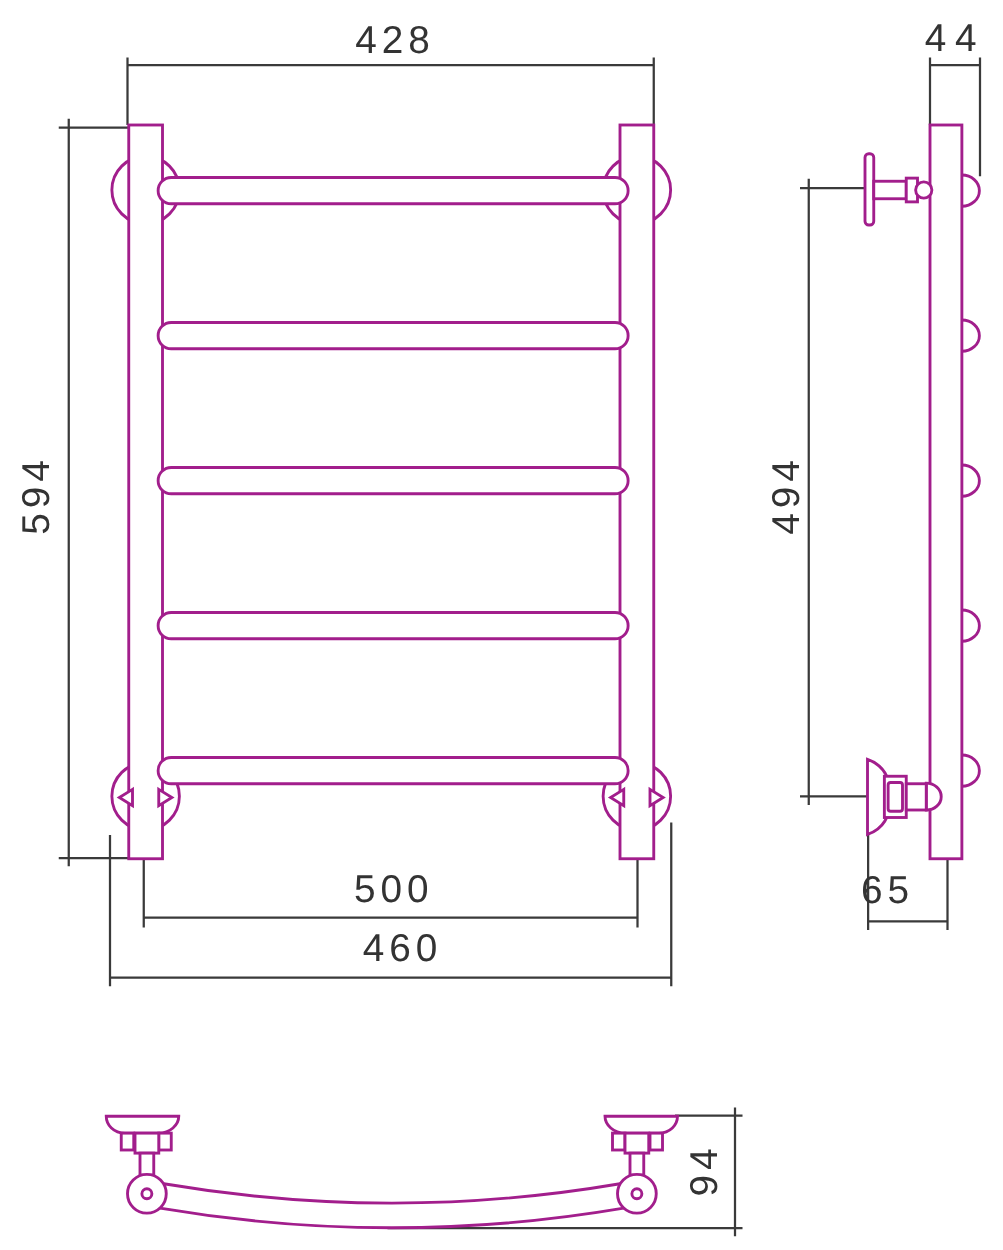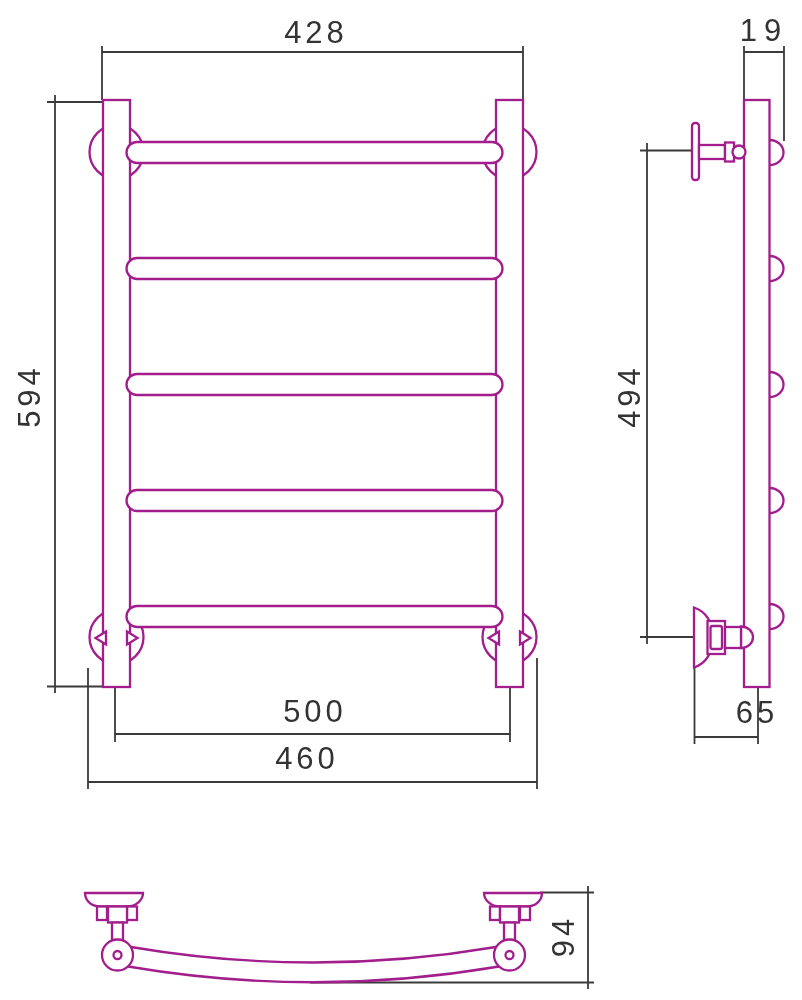--- a/index.html
+++ b/index.html
@@ -147,27 +147,27 @@
         <rect class="prod" x="500" y="906.5" width="19" height="16"></rect>
         <rect class="prod" x="504" y="922.5" width="11" height="17.5"></rect>
         <circle class="prod" cx="509.5" cy="955" r="15.5"></circle>
         <circle class="prod" cx="509.5" cy="955" r="4"></circle>
       </g>
     </g>
   </svg>
 
   <div class="dim-label" style="left:316px; top:32px;">428</div>
 
-  <div class="dim-label wide" style="left:764px; top:30px;">19</div>
+  <div class="dim-label wide" style="left:764px; top:30px;">44</div>
 
   <div class="dim-label rot" style="left:29px; top:396px;">594</div>
 
   <div class="dim-label rot" style="left:629px; top:396px;">494</div>
 
   <div class="dim-label" style="left:315px; top:711px;">500</div>
 
-  <div class="dim-label" style="left:307px; top:758px;">460</div>
+  <div class="dim-label" style="left:322px; top:758px;">460</div>
 
-  <div class="dim-label" style="left:757px; top:712px;">65</div>
+  <div class="dim-label" style="left:710px; top:712px;">65</div>
 
   <div class="dim-label rot" style="left:563px; top:936px;">94</div>
 
 </div>
 
 </body></html>

